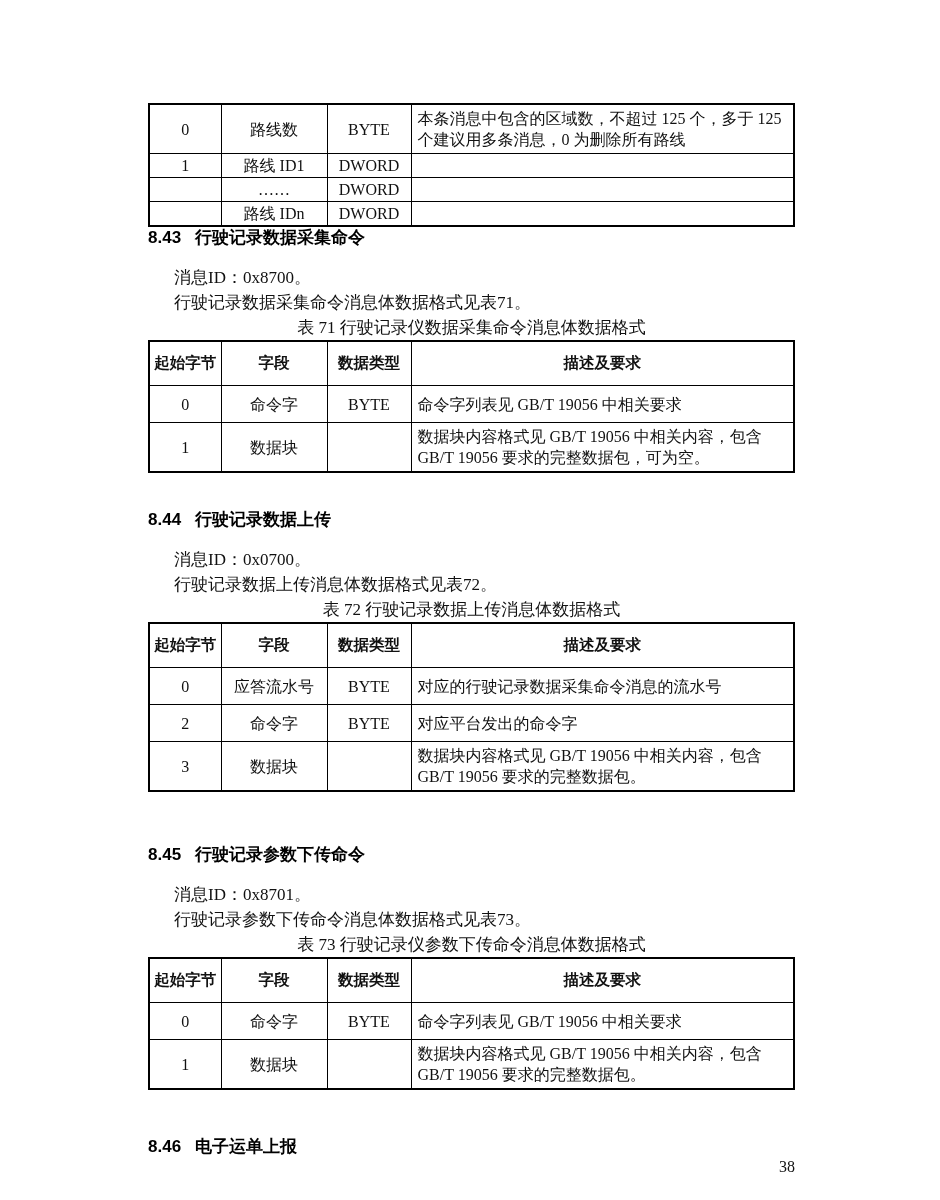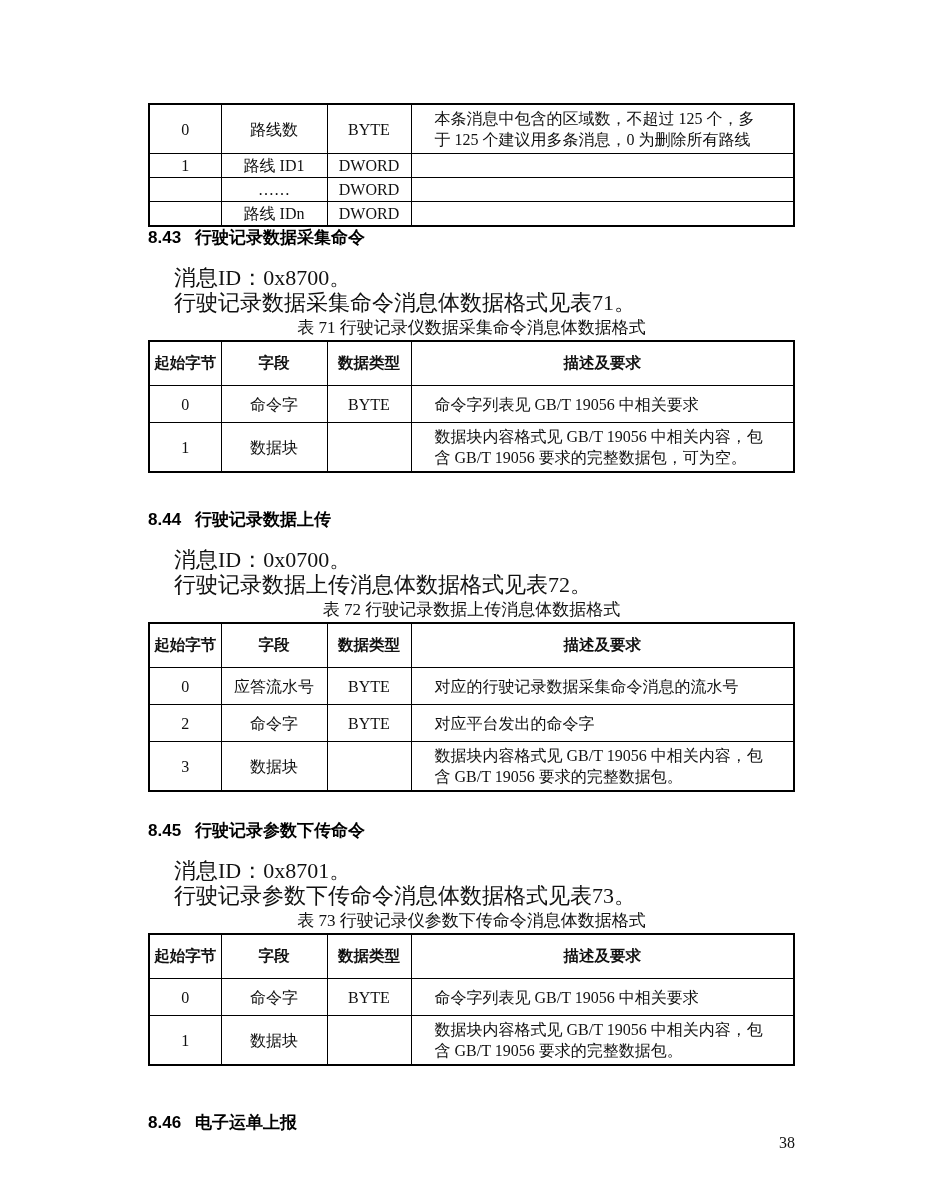--- a/index.html
+++ b/index.html
@@ -18,39 +18,39 @@
   table.spec th, table.spec td { border: 1px solid #000; overflow: hidden; }
   table.spec th {
     font-family: "Liberation Sans", sans-serif;
     font-weight: bold; font-size: 15.5px; height: 27px;
     text-align: center; padding: 8px 2px;
   }
   table.spec td {
     font-size: 16px; text-align: center; height: 30px;
     padding: 1px 4px; line-height: 21px;
   }
-  table.spec td.desc { text-align: left; padding: 3px 23px; }
+  table.spec td.desc { text-align: left; padding: 3px 6px; }
 
   table.top td { height: 21px; line-height: 21px; padding: 1px 4px; }
   table.top { margin-top: 103px; }
   table.top td.desc { height: auto; }
 
   h2.sec-h {
     font-family: "Liberation Sans", sans-serif;
     font-size: 17px; font-weight: bold; color: #000;
     margin: 0; line-height: 22px;
   }
   h2.gap-a { }
   h2.gap-b { margin-top: 36px; }
-  h2.gap-c { margin-top: 28px; }
+  h2.gap-c { margin-top: 52px; }
   h2.gap-d { margin-top: 46px; }
   h2 .ht { margin-left: 14px; }
 
   p.para {
-    font-size: 22px; margin: 0; line-height: 25px;
+    font-size: 17px; margin: 0; line-height: 25px;
     padding-left: 26px;
   }
   p.first { margin-top: 16px; }
 
   .caption {
     font-size: 17px; text-align: center; line-height: 20px;
     margin-top: 3px; margin-bottom: 2px;
   }
 
   .pagenum {

